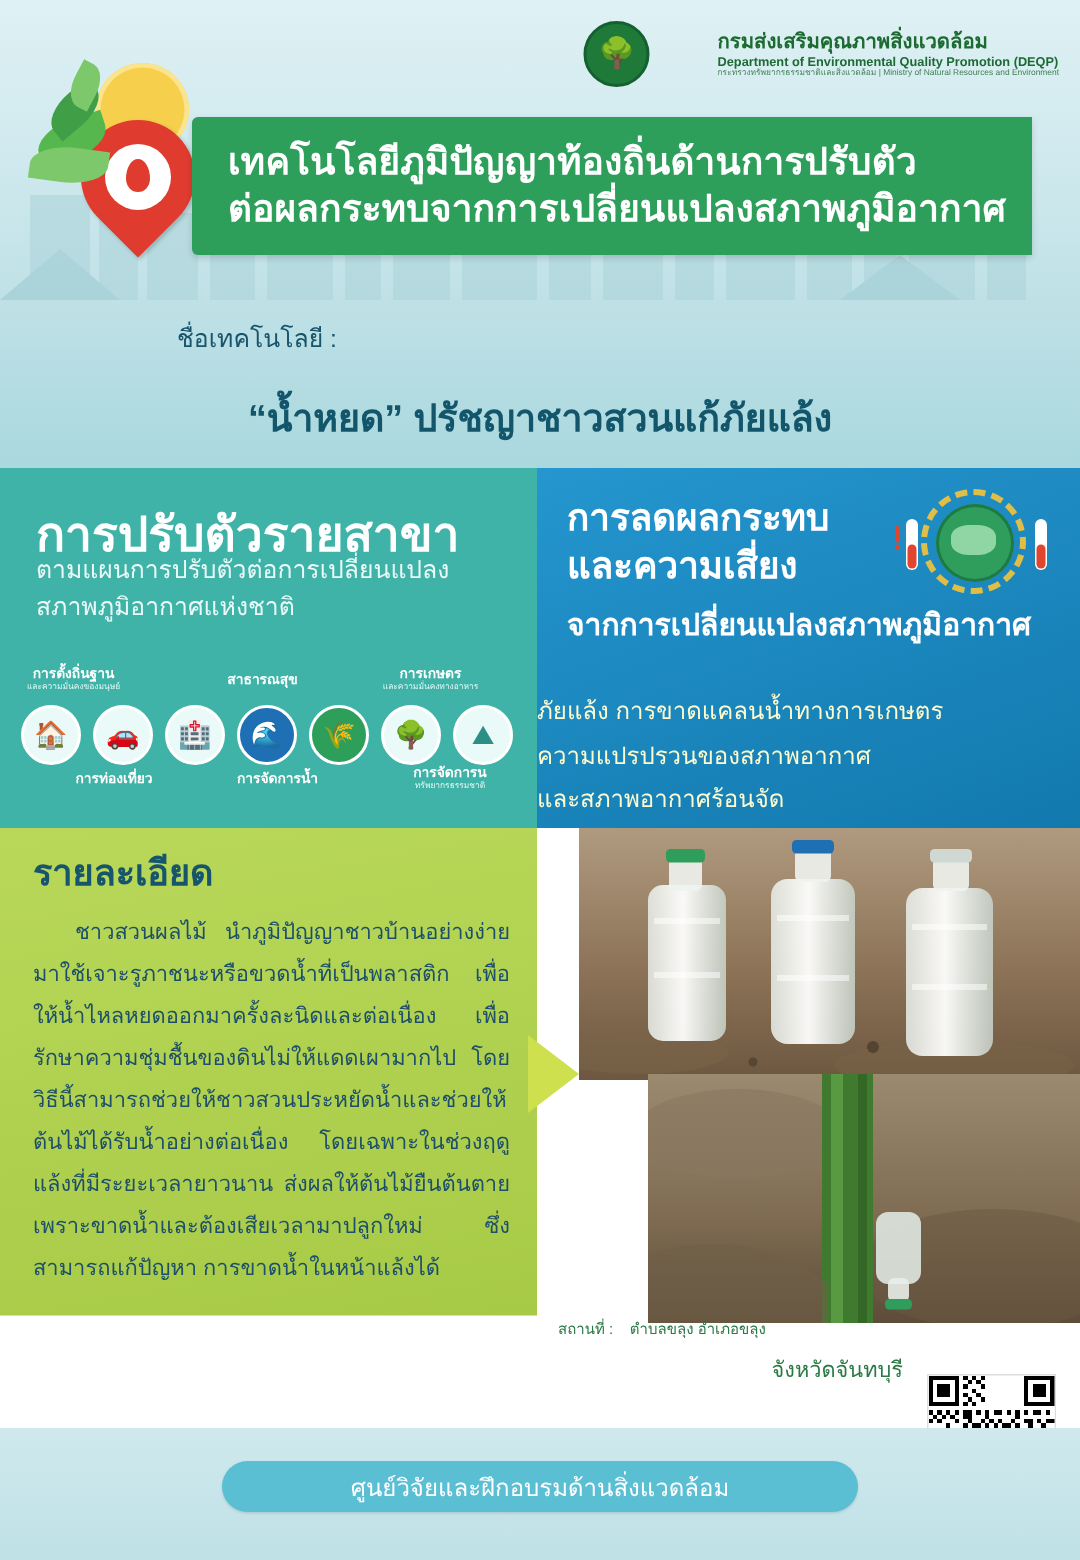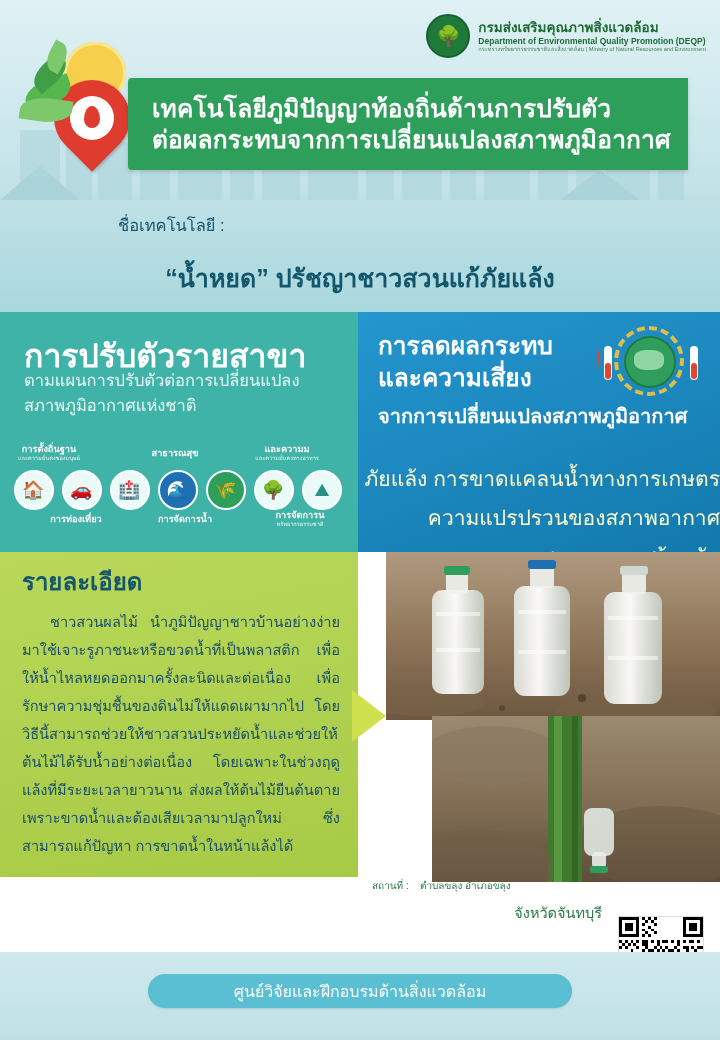--- a/index.html
+++ b/index.html
@@ -27,21 +27,21 @@
     display:flex; align-items:center; gap:8px;
   }
   .org-seal {
     width:44px; height:44px; border-radius:50%;
     background:#1f7a3a;
     border:2px solid #156030;
     display:flex; align-items:center; justify-content:center;
     flex:0 0 auto;
   }
   .org-seal span { color:#fff; font-size:20px; line-height:1; }
-  .org-text { line-height:1.18; }
+  .org-text { line-height:1.18;margin-left:37px; }
   .org-text .l1 { font-size:13.5px; color:#1d6b33; font-weight:bold; }
   .org-text .l2 { font-size:8.5px; color:#1d6b33; font-weight:bold; }
   .org-text .l3 { font-size:5.6px; color:#3f7f52; }
 
   
   .title-banner {
     position:absolute; left:128px; top:78px; width:560px; height:92px;
     background:#2e9e5b;
     border-radius:4px 0 0 4px;
     display:flex; flex-direction:column; justify-content:center;
@@ -118,22 +118,22 @@
   }
   .pr-h {
     position:absolute; left:20px; top:18px; width:250px;
     color:#fff; font-size:24.5px; font-weight:bold; line-height:1.3;
   }
   .pr-h2 {
     position:absolute; left:20px; top:88px; width:330px;
     color:#fff; font-size:20px; font-weight:bold;
   }
   .pr-list {
-    position:absolute; left:0; top:148px; width:362px; text-align:right;
-    color:#fdfbd0; font-size:21px; line-height:1.85;
+    position:absolute; left:0; top:148px; width:362px; text-align:left;
+    color:#fdfbd0; font-size:16px; line-height:1.85;
   }
   
   .globe {
     position:absolute; right:44px; top:24px; width:52px; height:52px;
     border-radius:50%; background:#2f9e5c;
     box-shadow:inset 0 0 0 2px #1d7a45;
   }
   .globe::after{
     content:""; position:absolute; left:10px; top:14px; width:30px; height:20px;
     background:#8fd6a4; border-radius:40%;
@@ -299,21 +299,21 @@
 
   <div class="iconstrip">
     <div class="ic-cap" style="left:6px; top:0px; width:86px;">
       <span>การตั้งถิ่นฐาน</span>
       <small>และความมั่นคงของมนุษย์</small>
     </div>
     <div class="ic-cap" style="left:140px; top:4px; width:70px;">
       <span>สาธารณสุข</span>
     </div>
     <div class="ic-cap" style="left:236px; top:0px; width:102px;">
-      <span>และความม</span>
+      <span>การเกษตร</span>
       <small>และความมั่นคงทางอาหาร</small>
     </div>
 
     <div class="ic" style="left:14px; top:26px;">🏠</div>
     <div class="ic" style="left:62px; top:26px;">🚗</div>
     <div class="ic" style="left:110px; top:26px;">🏥</div>
     <div class="ic blue" style="left:158px; top:26px;">🌊</div>
     <div class="ic green" style="left:206px; top:26px;">🌾</div>
     <div class="ic" style="left:254px; top:26px;">🌳</div>
     <div class="ic" style="left:302px; top:26px;">⛰</div>

